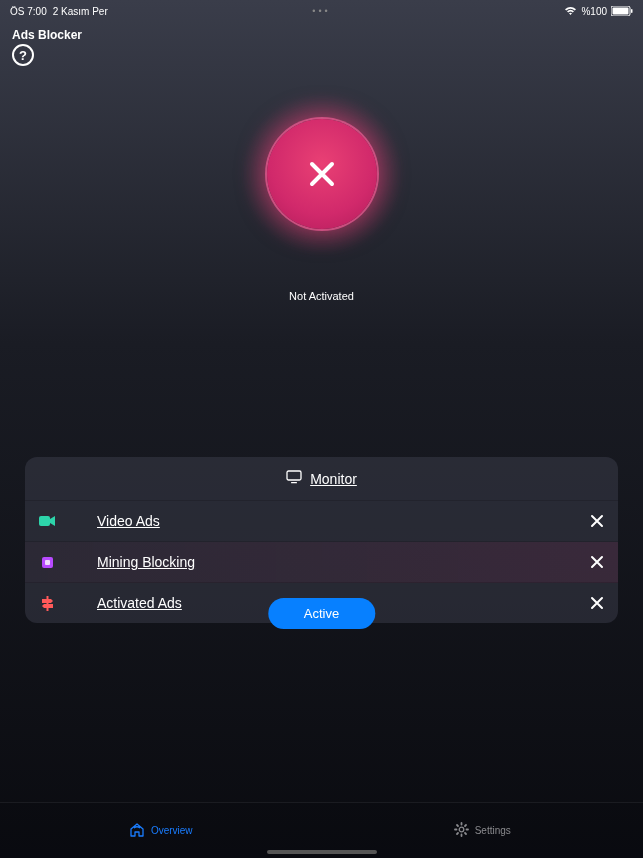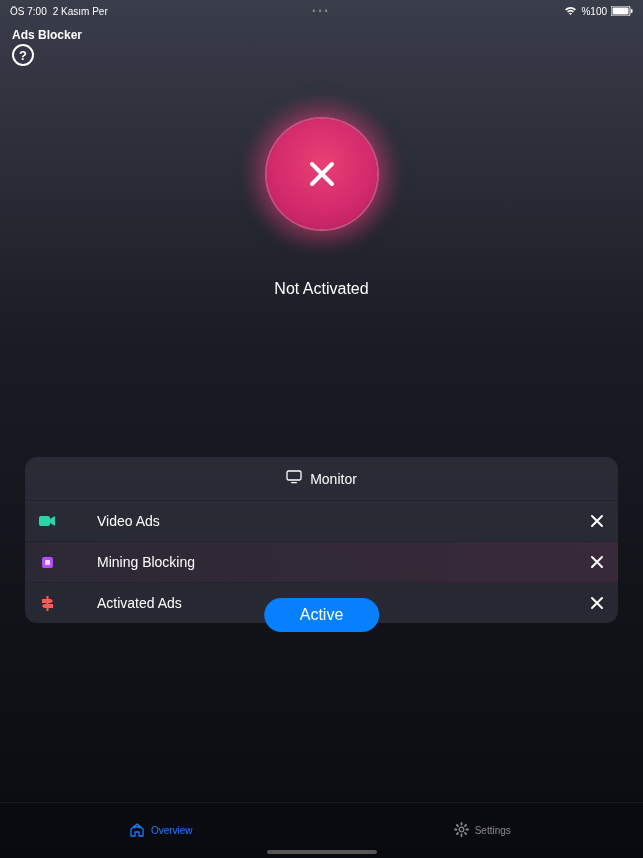--- a/index.html
+++ b/index.html
@@ -101,33 +101,34 @@
       box-shadow: 0 0 0 2px rgba(255,100,160,0.6), 0 0 24px 6px rgba(236,64,122,0.5);
       display: flex;
       align-items: center;
       justify-content: center;
       cursor: pointer;
     }
     .power-btn svg {
       display: block;
     }
     .status-text {
-      margin-top: 26px;
-      font-size: 16px;
+      margin-top: 36px;
+      font-size: 11px;
       font-weight: 400;
       color: #fff;
     }
     .monitor-panel {
       position: absolute;
       top: 457px;
       left: 25px;
       right: 25px;
       background: rgba(60,62,75,0.5);
       border-radius: 12px;
       overflow: hidden;
+      text-decoration: underline;
     }
     .monitor-header {
       display: flex;
       align-items: center;
       justify-content: center;
       gap: 8px;
       padding: 13px 0;
       font-size: 14px;
       color: #fff;
       border-bottom: 1px solid rgba(0,0,0,0.15);
@@ -169,21 +170,21 @@
     .active-btn {
       position: absolute;
       top: 598px;
       left: 50%;
       transform: translateX(-50%);
       background: #0780ff;
       color: #fff;
       border: none;
       border-radius: 20px;
       padding: 8px 36px;
-      font-size: 16px;
+      font-size: 13px;
       font-weight: 400;
       cursor: pointer;
     }
     .tab-bar {
       position: absolute;
       bottom: 0;
       left: 0;
       right: 0;
       height: 56px;
       display: flex;

